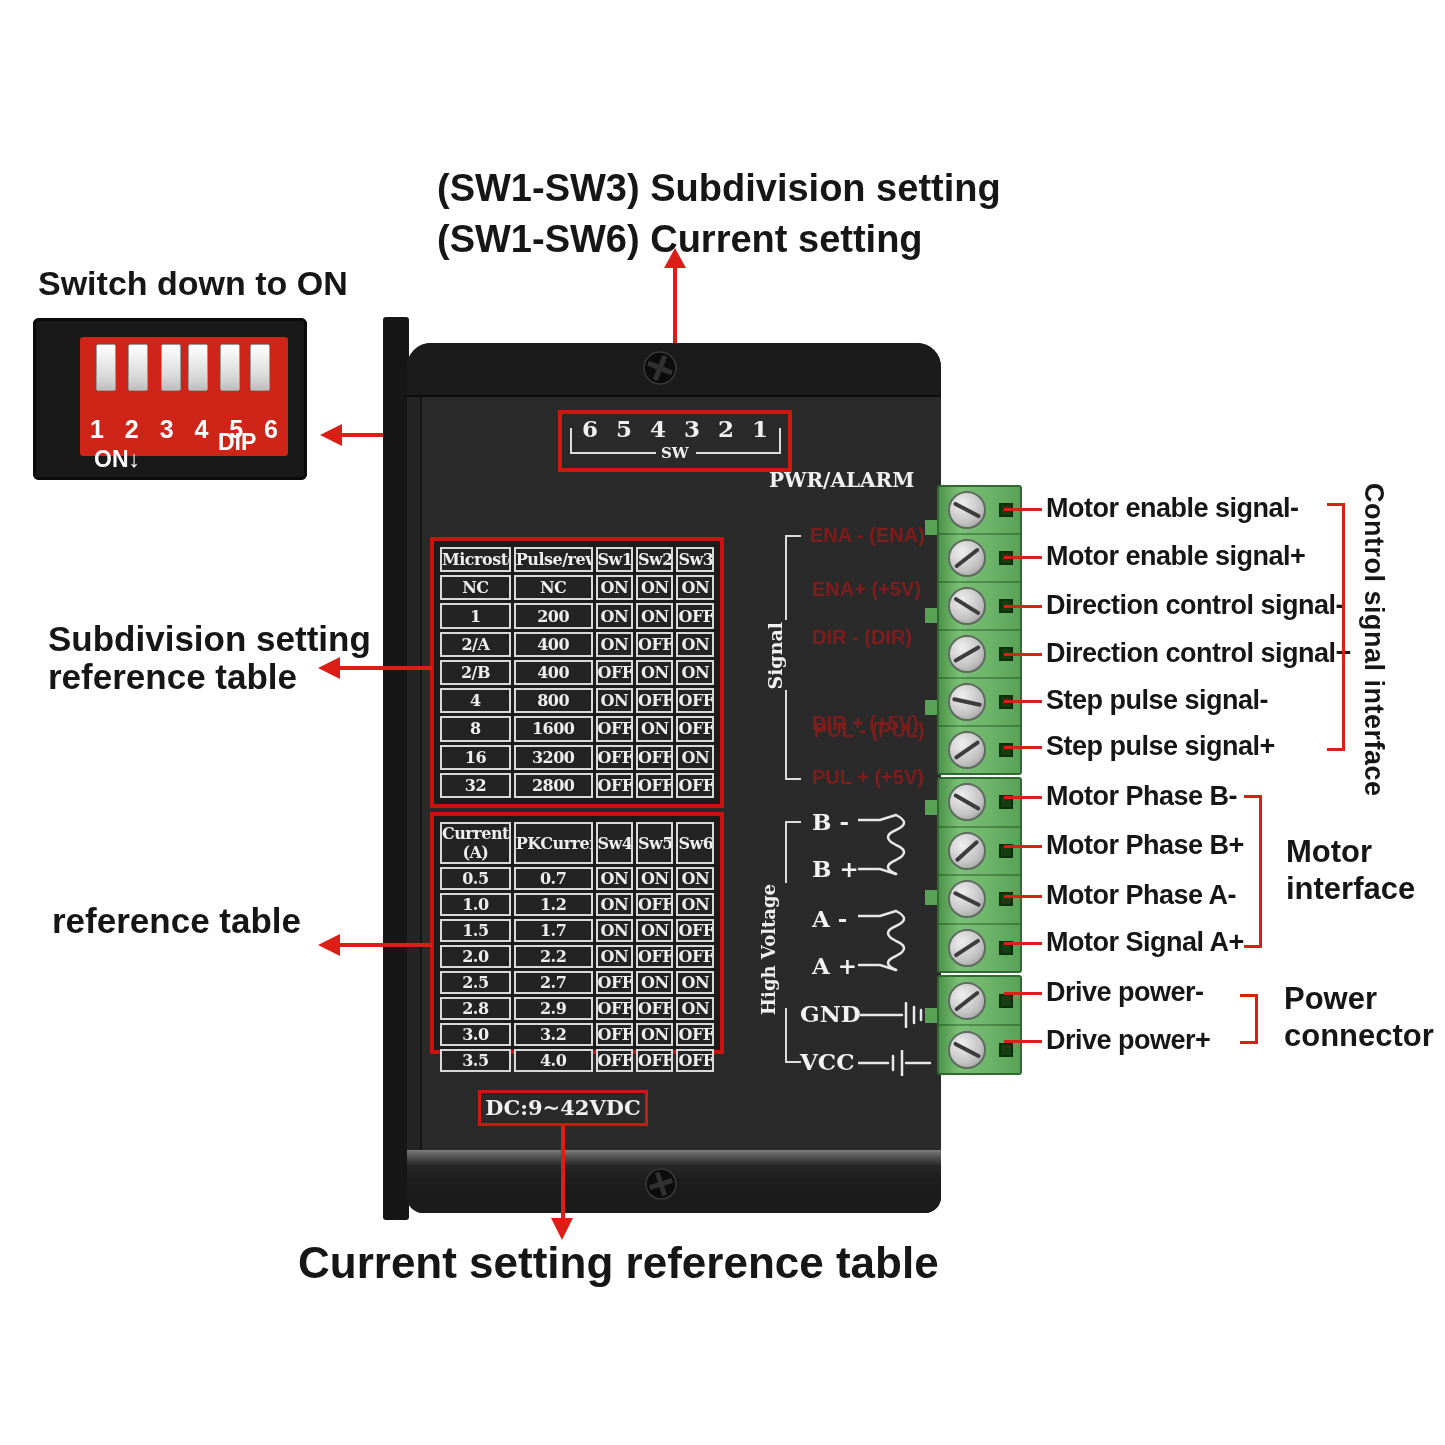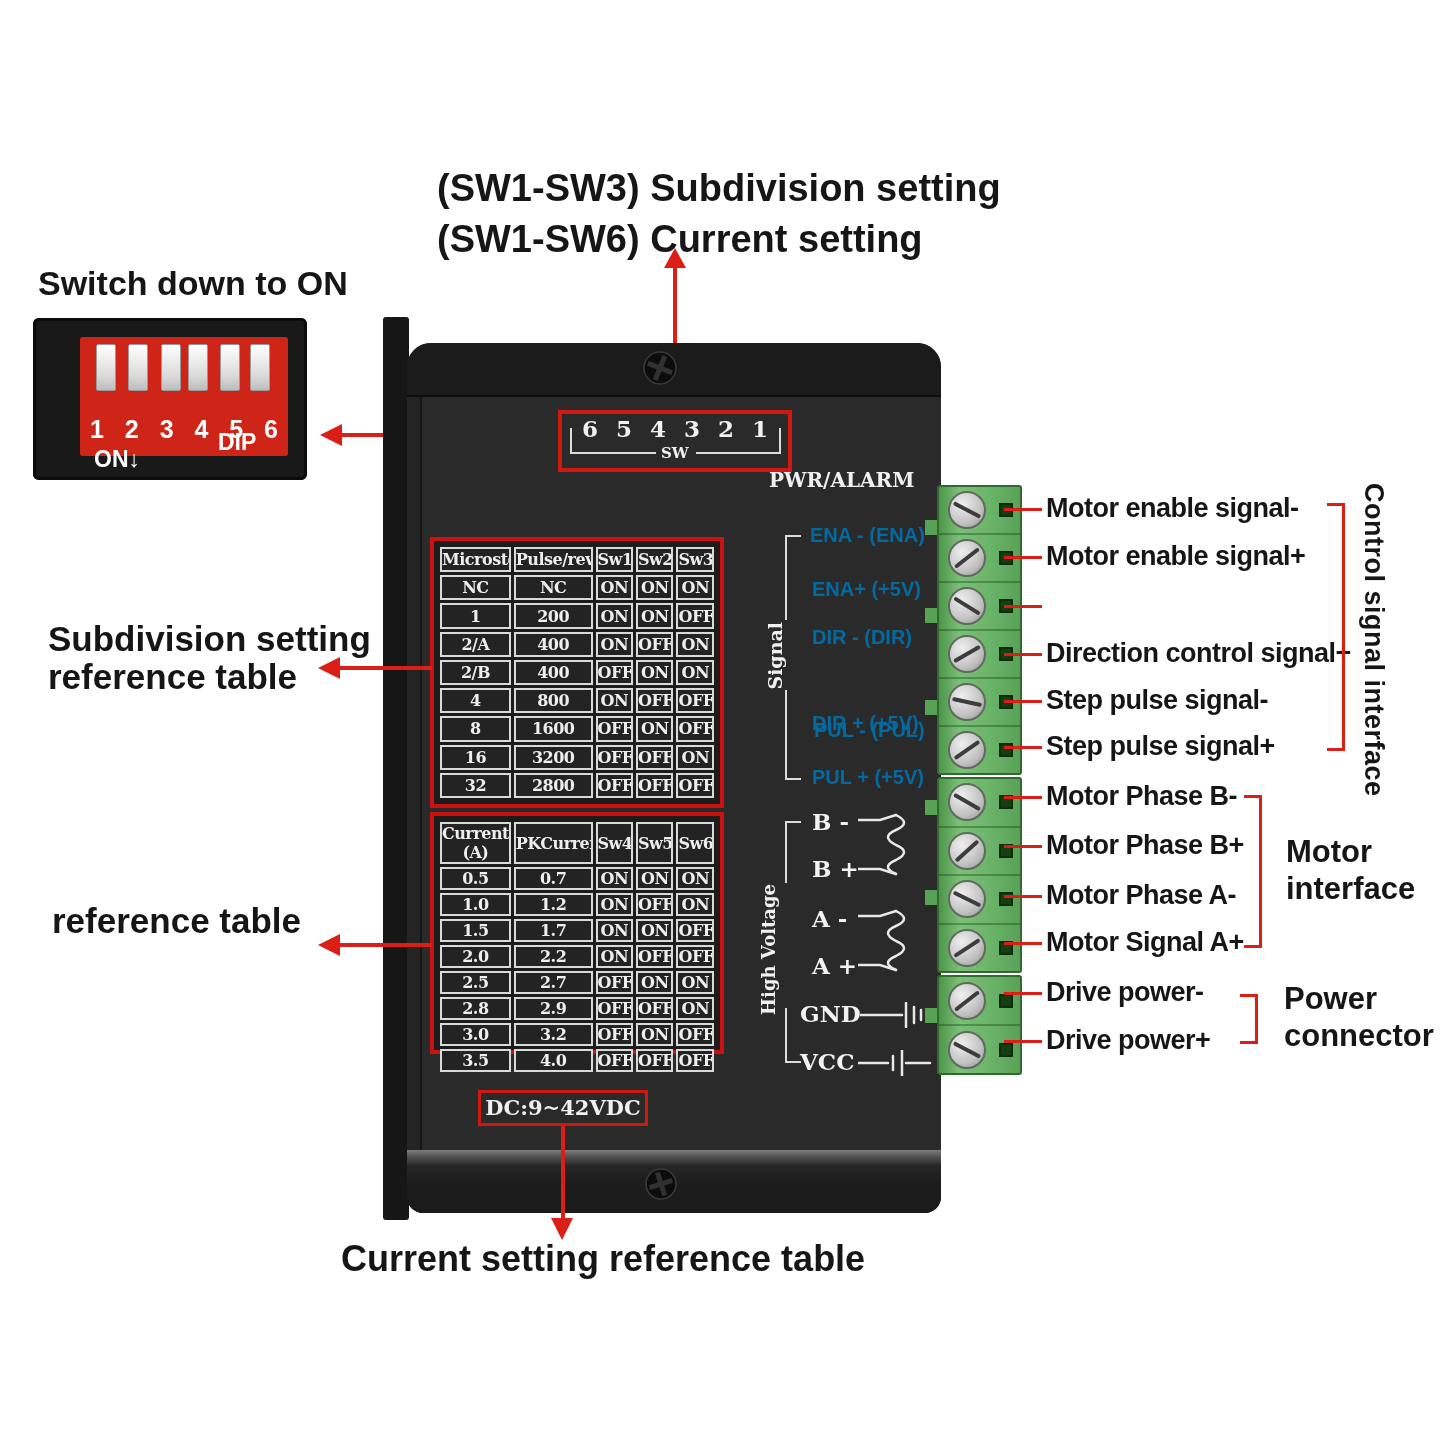--- a/index.html
+++ b/index.html
@@ -13,21 +13,21 @@
   .arrU{position:absolute;width:0;height:0;border-left:11px solid transparent;border-right:11px solid transparent;border-bottom:20px solid #db1f16;}
   .arrD{position:absolute;width:0;height:0;border-left:11px solid transparent;border-right:11px solid transparent;border-top:22px solid #db1f16;}
   
   .plate{position:absolute;left:383px;top:317px;width:26px;height:903px;background:#161616;border-radius:3px;}
   .body{position:absolute;left:407px;top:343px;width:534px;height:870px;background:#242424;border-radius:24px 24px 16px 16px;}
   .bezel-top{position:absolute;left:407px;top:343px;width:534px;height:54px;background:#1b1b1b;border-radius:24px 24px 0 0;border-bottom:2px solid #0d0d0d;box-sizing:border-box;}
   .bezel-bot{position:absolute;left:407px;top:1150px;width:534px;height:63px;border-radius:0 0 16px 16px;background:linear-gradient(#7d7d7d 0px,#565656 6px,#262626 16px,#1d1d1d 30px,#1a1a1a 100%);}
   .panel{position:absolute;left:420px;top:397px;width:521px;height:753px;background:#2a2a2a;border-left:2px solid #151515;box-sizing:border-box;}
   .wl{position:absolute;background:#dcdcdc;}
   .serifw{font-family:"DejaVu Serif",serif;font-weight:700;color:#f0f0f0;}
-  .pin-s{position:absolute;white-space:nowrap;font-family:"Liberation Sans",sans-serif;font-weight:700;color:#0369a1;font-size:20px;}
+  .pin-s{position:absolute;white-space:nowrap;font-family:"Liberation Sans",sans-serif;font-weight:700;color:#7f1d1d;font-size:20px;}
   .pin-h{position:absolute;white-space:nowrap;font-family:"DejaVu Serif",serif;font-weight:700;color:#f2f2f2;font-size:23px;}
   .vup{writing-mode:vertical-rl;transform:rotate(180deg);}
   .vdn{writing-mode:vertical-rl;}
   
   .tblwrap{position:absolute;border:4px solid #cc1210;background:#1c1c1c;padding:3px;box-sizing:border-box;}
   .rtable{border-collapse:separate;border-spacing:3px;table-layout:fixed;width:100%;height:100%;}
   .rtable td{border:2px solid #d9d9d9;background:#232323;text-align:center;vertical-align:middle;
              font-family:"DejaVu Serif",serif;font-weight:700;color:#eeeeee;font-size:16px;
              letter-spacing:-0.5px;padding:0;overflow:hidden;}
   
@@ -336,21 +336,21 @@
         <path d="M44,0 V26"></path>
         <path d="M48,13 H72"></path>
     </g>
   </svg>
 
   <div class="t" style="left:478px;top:1090px;width:170px;height:36px;border:3px solid #d01710;box-sizing:border-box;text-align:center;">
     <span class="serifw" style="font-size:21px;line-height:30px;">DC:9~42VDC</span>
   </div>
   <div class="rl" style="left:561px;top:1126px;width:4px;height:92px;"></div>
   <div class="arrD" style="left:551px;top:1218px;"></div>
-  <div class="t ann" style="left:298px;top:1238px;font-size:36px;margin-left:43px;">Current setting reference table</div>
+  <div class="t ann" style="left:298px;top:1238px;font-size:44px;">Current setting reference table</div>
 
   <div class="t ann" style="left:48px;top:620px;font-size:35px;line-height:38px;">
     <div>Subdivision setting</div>
     <div>reference table</div>
   </div>
   <div class="arrL" style="left:318px;top:657px;"></div>
   <div class="rl" style="left:340px;top:666px;width:92px;height:4px;"></div>
 
   <div class="t ann" style="left:52px;top:902px;font-size:35px;line-height:38px;">
     <div>reference table</div>
@@ -454,20 +454,21 @@
   <div class="rl" style="left:1004px;top:746px;width:38px;height:3px;"></div>
   <div class="rl" style="left:1004px;top:796px;width:38px;height:3px;"></div>
   <div class="rl" style="left:1004px;top:845px;width:38px;height:3px;"></div>
   <div class="rl" style="left:1004px;top:895px;width:38px;height:3px;"></div>
   <div class="rl" style="left:1004px;top:942px;width:38px;height:3px;"></div>
   <div class="rl" style="left:1004px;top:992px;width:38px;height:3px;"></div>
   <div class="rl" style="left:1004px;top:1040px;width:38px;height:3px;"></div>
 
   <div class="tlabel" style="top:493px;">Motor enable signal-</div>
   <div class="tlabel" style="top:541px;">Motor enable signal+</div>
+  <div class="tlabel" style="top:590px;">Direction control signal-</div>
   <div class="tlabel" style="top:638px;">Direction control signal+</div>
   <div class="tlabel" style="top:685px;">Step pulse signal-</div>
   <div class="tlabel" style="top:731px;">Step pulse signal+</div>
   <div class="tlabel" style="top:781px;">Motor Phase B-</div>
   <div class="tlabel" style="top:830px;">Motor Phase B+</div>
   <div class="tlabel" style="top:880px;">Motor Phase A-</div>
   <div class="tlabel" style="top:927px;">Motor Signal A+</div>
   <div class="tlabel" style="top:977px;">Drive power-</div>
   <div class="tlabel" style="top:1025px;">Drive power+</div>
 

